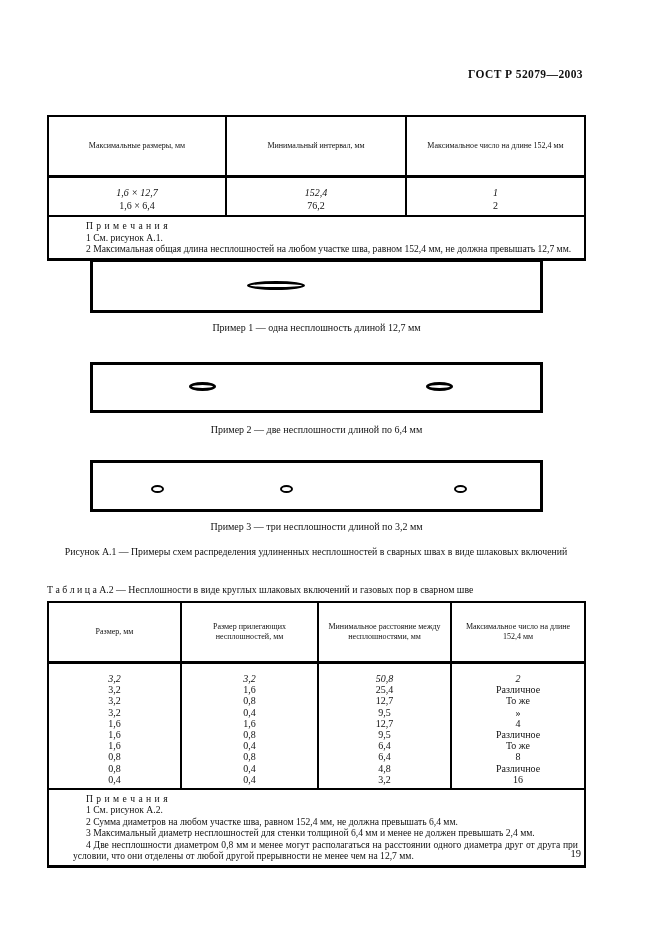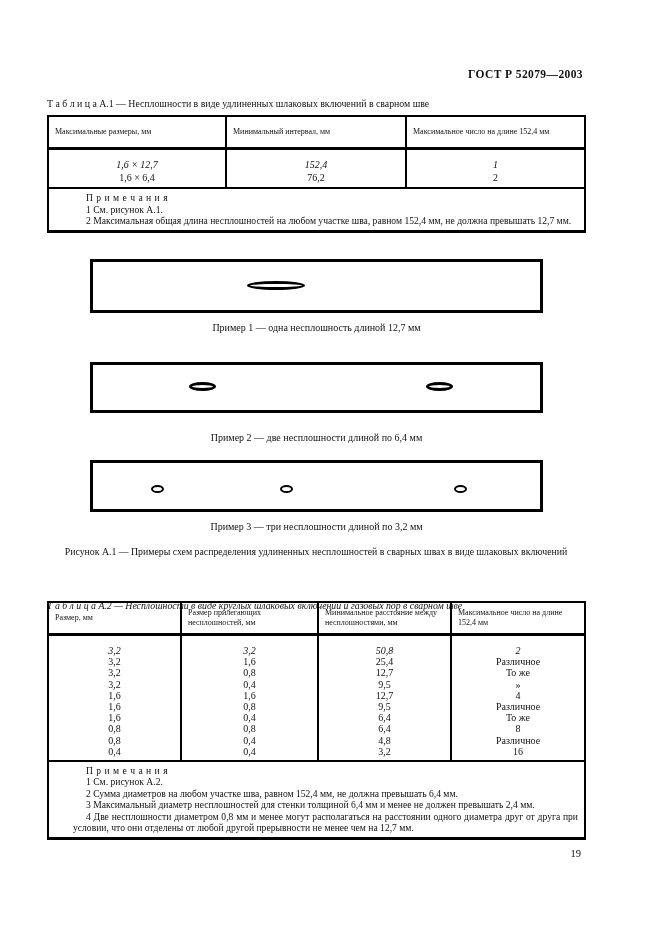--- a/index.html
+++ b/index.html
@@ -7,31 +7,31 @@
     position:relative;width:661px;height:936px;background:#ffffff;
     font-family:"Liberation Serif","DejaVu Serif",serif;color:#111;
     overflow:hidden;
   }
   .abs{position:absolute;}
   .running-head{
     top:68px;right:78px;font-size:11.5px;font-weight:bold;letter-spacing:.4px;
   }
   .tbl-title{left:47px;width:538px;font-size:9.8px;}
   .title-a1{top:98px;}
-  .title-a2{top:600px;font-style:italic;}
+  .title-a2{top:584px;}
 
   table.gost{
     position:absolute;left:47px;width:537px;border-collapse:collapse;
     table-layout:fixed;border:2px solid #000;border-bottom:3px solid #000;
   }
   table.gost th{
     border-left:2px solid #000;border-right:2px solid #000;
     border-top:2px solid #000;border-bottom:3px solid #000;
     font-weight:normal;font-size:8px;line-height:10px;
-    text-align:left;vertical-align:middle;padding:3px 6px;height:24px;
+    text-align:center;vertical-align:middle;padding:17px 6px;height:24px;
   }
   table.gost td.data{
     border-left:2px solid #000;border-right:2px solid #000;
     text-align:center;font-size:10px;padding:0 4px;
   }
   #tableA1{top:115px;}
   #tableA1 td.data{line-height:12.6px;}
   #tableA2{top:601px;}
   #tableA2 td.data{line-height:11.2px;}
   table.gost tbody.databody tr:first-child td{padding-top:9px;font-style:italic;}
@@ -60,21 +60,20 @@
   }
   .page-number{top:848px;right:80px;font-size:10.5px;}
 </style>
 </head>
 <body>
 
 <div class="page">
 
   <div class="abs running-head">ГОСТ Р 52079—2003</div>
 
-  <div class="abs tbl-title title-a1">Т а б л и ц а А.1 — Несплошности в виде удлиненных шлаковых включений в сварном шве</div>
 
   <table class="gost" id="tableA1">
     <colgroup>
         <col style="width:178px">
         <col style="width:180px">
         <col style="width:179px">
       </colgroup>
     <thead>
       <tr>
         <th>Максимальные размеры, мм</th>
@@ -107,21 +106,21 @@
 
   <div class="weld-box" style="top:259px;height:54px;">
     <div class="flaw" style="left:154px;top:19px;width:58px;height:9px;"></div>
   </div>
   <div class="abs example-caption" style="top:322px;">Пример 1 — одна несплошность длиной 12,7 мм</div>
 
   <div class="weld-box" style="top:362px;height:51px;">
     <div class="flaw" style="left:96px;top:17px;width:27px;height:9px;"></div>
     <div class="flaw" style="left:333px;top:17px;width:27px;height:9px;"></div>
   </div>
-  <div class="abs example-caption" style="top:424px;margin-top:8px;">Пример 2 — две несплошности длиной по 6,4 мм</div>
+  <div class="abs example-caption" style="top:424px;">Пример 2 — две несплошности длиной по 6,4 мм</div>
 
   <div class="weld-box" style="top:460px;height:52px;">
     <div class="flaw small" style="left:58px;top:22px;width:13px;height:8px;"></div>
     <div class="flaw small" style="left:187px;top:22px;width:13px;height:8px;"></div>
     <div class="flaw small" style="left:361px;top:22px;width:13px;height:8px;"></div>
   </div>
   <div class="abs example-caption" style="top:521px;">Пример 3 — три несплошности длиной по 3,2 мм</div>
 
   <div class="abs figure-caption">Рисунок А.1 — Примеры схем распределения удлиненных несплошностей в сварных швах в виде шлаковых включений</div>
 

